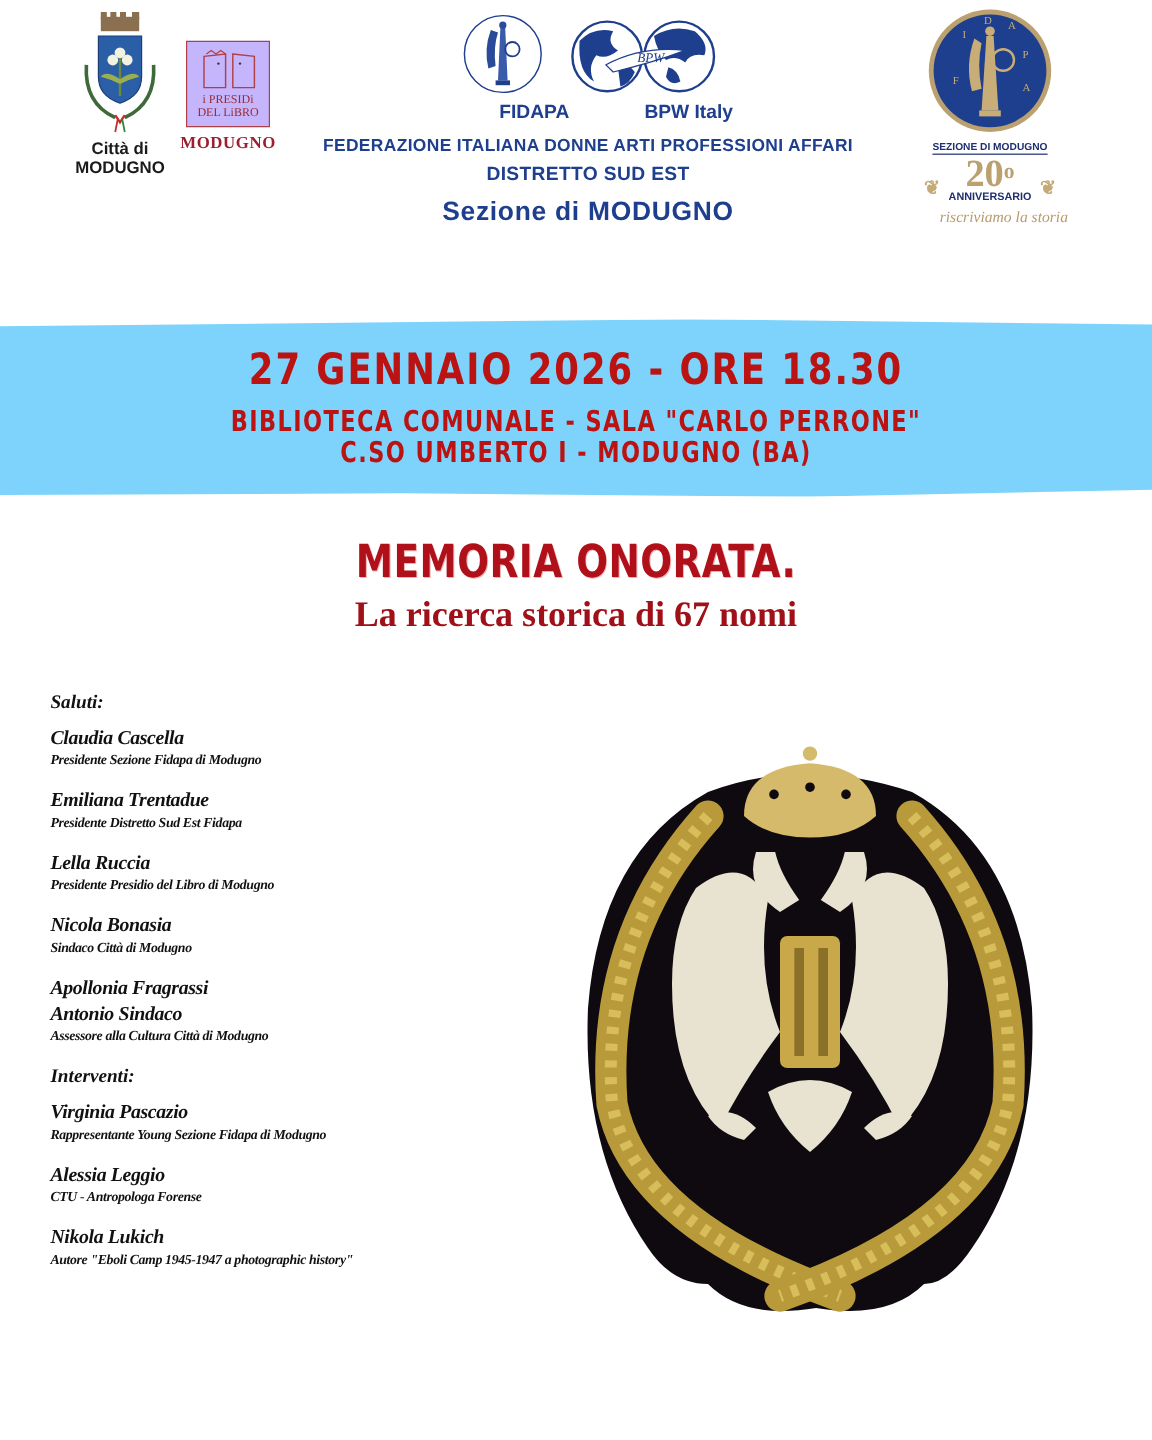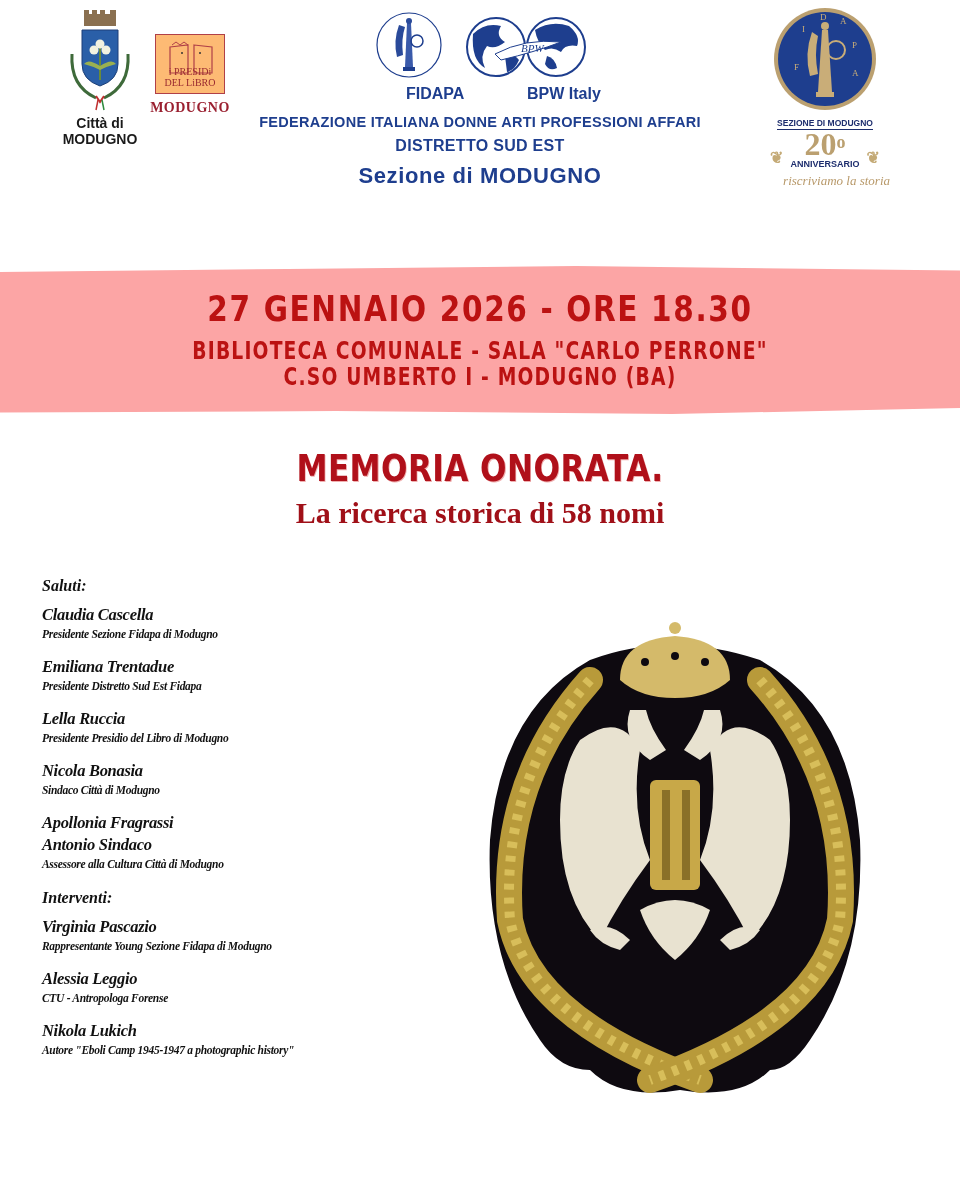--- a/index.html
+++ b/index.html
@@ -7,26 +7,26 @@
   body { position: relative; font-family: "Liberation Sans", sans-serif; }
 
   
   .header { position: absolute; left: 0; top: 0; width: 960px; height: 230px; }
 
   .citta-logo { position: absolute; left: 60px; top: 10px; width: 80px; text-align: center; }
   .citta-logo svg { display: block; margin: 0 auto; }
   .citta-label { font-family: "Liberation Sans", sans-serif; font-weight: bold; font-size: 14px; line-height: 14px; color: #1a1a1a; margin-top: 2px; }
 
   .presidi-logo { position: absolute; left: 150px; top: 34px; width: 80px; text-align: center; }
-  .presidi-box { width: 70px; height: 60px; border: 1.5px solid #b04048; margin: 0 auto; position: relative; background: #fdba74; }
+  .presidi-box { width: 70px; height: 72px; border: 1.5px solid #b04048; margin: 0 auto; position: relative; background: #c4b5fd; }
   .presidi-box svg { position: absolute; left: 10px; top: 6px; }
   .presidi-text { position: absolute; left: 0; right: 0; bottom: 5px; font-family: "Liberation Serif", serif; font-size: 10px; line-height: 11px; color: #9a2a30; }
   .presidi-city { font-family: "Liberation Serif", serif; font-weight: bold; font-size: 14px; color: #9a2030; margin-top: 6px; letter-spacing: 0.5px; }
 
-  .center-logos { position: absolute; left: 240px; top: 6px; width: 480px; text-align: center; }
+  .center-logos { position: absolute; left: 250px; top: 6px; width: 480px; text-align: center; }
   .center-logos .logo-row { position: relative; height: 96px; }
   .fidapa-circle { position: absolute; left: 135px; top: 5px; }
   .bpw-globe { position: absolute; left: 225px; top: 10px; }
   .logo-cap { position: absolute; font-weight: bold; color: #1e3e8e; font-size: 16px; }
   .logo-cap.fidapa { left: 166px; top: 79px; }
   .logo-cap.bpw { left: 252px; top: 79px; margin-left: 35px; }
   .federazione { margin-top: 12px; font-weight: bold; color: #1e3e8e; font-size: 14.5px; letter-spacing: 0.3px; }
   .distretto { margin-top: 7px; font-weight: bold; color: #1e3e8e; font-size: 16px; letter-spacing: 0.3px; }
   .sezione { margin-top: 8px; font-weight: bold; color: #1e3e8e; font-size: 22px; letter-spacing: 0.6px; }
 
@@ -34,21 +34,21 @@
   .anniv-logo svg { display: block; margin: 0 auto; }
   .anniv-sez { font-weight: bold; font-size: 8.5px; color: #1e2e6e; border-bottom: 1.5px solid #1e2e6e; display: inline-block; padding-bottom: 1px; margin-top: 4px; }
   .anniv-num { font-family: "Liberation Serif", serif; font-weight: bold; font-size: 32px; line-height: 28px; color: #bba070; position: relative; }
   .anniv-num sup { font-size: 18px; vertical-align: top; position: relative; top: -2px; }
   .anniv-label { font-weight: bold; font-size: 9px; color: #1e2e6e; margin-top: 1px; position: relative; }
   .laurel-l, .laurel-r { position: absolute; top: 14px; color: #c4aa76; font-size: 16px; }
   .laurel-l { left: 10px; } .laurel-r { right: 10px; }
   .anniv-motto { font-family: "Liberation Serif", serif; font-style: italic; font-size: 13px; color: #b8996a; margin-top: 4px; text-align: right; }
 
   
-  .band { position: absolute; left: 0; top: 266px; width: 960px; height: 148px; background: #fca5a5;
+  .band { position: absolute; left: 0; top: 266px; width: 960px; height: 148px; background: #7dd3fc;
           clip-path: polygon(0 4%, 30% 2%, 60% 0, 100% 3%, 100% 96%, 70% 100%, 35% 98%, 0 99%); }
   .band-text { position: absolute; left: 0; top: 0; width: 960px; text-align: center; color: #bb1212; font-family: "DejaVu Sans", sans-serif; font-weight: bold; }
   .band-date { position: absolute; top: 22px; width: 960px; font-size: 36px; letter-spacing: 2px; transform: scaleX(0.82); transform-origin: center; }
   .band-venue { position: absolute; top: 72px; width: 960px; font-size: 24px; letter-spacing: 1.5px; transform: scaleX(0.78); transform-origin: center; line-height: 26px; }
 
   
   .title { position: absolute; top: 446px; left: 0; width: 960px; text-align: center; color: #b0101a; font-family: "DejaVu Sans", sans-serif; font-weight: bold; font-size: 38px; letter-spacing: 0.5px; transform: scaleX(0.82); text-shadow: 1px 1px 0 #f0b0b0; }
   .subtitle { position: absolute; top: 496px; left: 0; width: 960px; text-align: center; color: #a01018; font-family: "Liberation Serif", serif; font-weight: bold; font-size: 30px; }
 
   
@@ -170,21 +170,21 @@
   <div class="band-text">
     <div class="band-date">27 GENNAIO 2026 - ORE 18.30</div>
     <div class="band-venue">
       <div>BIBLIOTECA COMUNALE - SALA "CARLO PERRONE"</div>
       <div>C.SO UMBERTO I - MODUGNO (BA)</div>
     </div>
   </div>
 </div>
 
 <div class="title">MEMORIA ONORATA.</div>
-<div class="subtitle">La ricerca storica di 58 nomi</div>
+<div class="subtitle">La ricerca storica di 67 nomi</div>
 
 <div class="speakers">
   <div class="sec-head">Saluti:</div>
 
   <div class="spk-name">Claudia Cascella</div>
   <div class="spk-role">Presidente Sezione Fidapa di Modugno</div>
 
   <div class="spk-name">Emiliana Trentadue</div>
   <div class="spk-role">Presidente Distretto Sud Est Fidapa</div>
 

